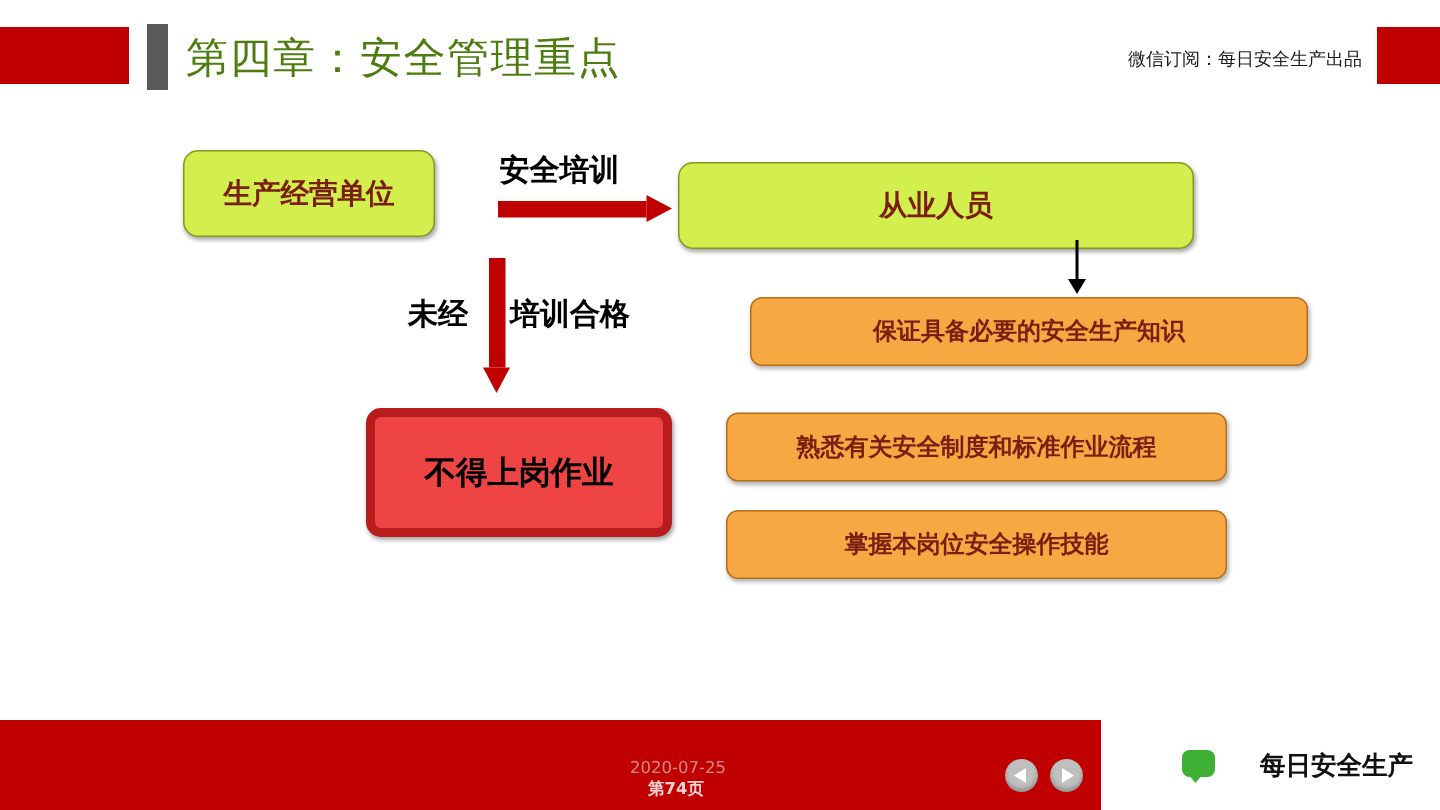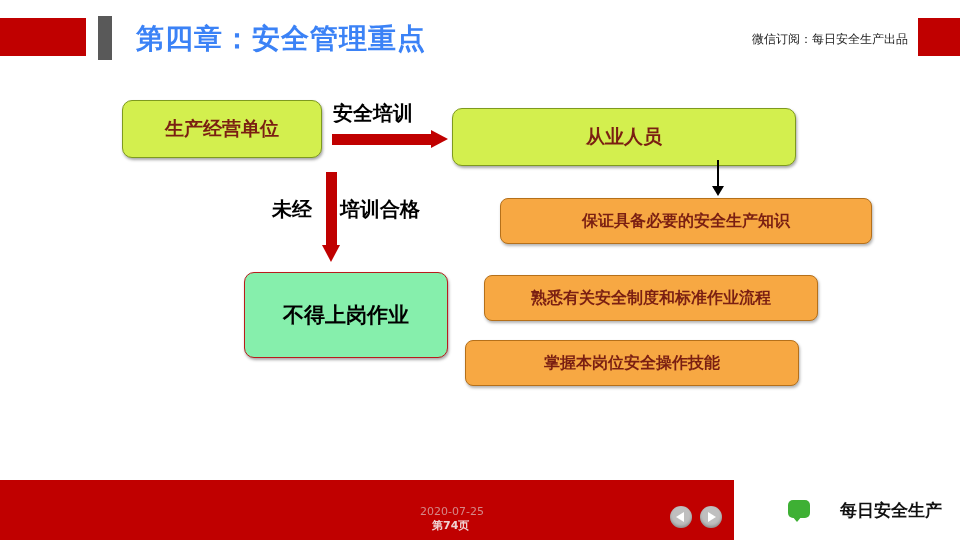--- a/index.html
+++ b/index.html
@@ -32,25 +32,25 @@
     background: #c00000;
   }
   .hdr-gray-bar {
     position: absolute;
     left: 98px; top: 16px;
     width: 14px; height: 44px;
     background: #595959;
   }
   .hdr-title {
     position: absolute;
-    left: 136px; top: 20px;
+    left: 124px; top: 20px;
     font-family: "DejaVu Sans", sans-serif;
     font-size: 28px;
-    font-weight: bold;
-    color: #3b82f6;
+    font-weight: normal;
+    color: #4d7c0f;
     letter-spacing: 1px;
     white-space: nowrap;
   }
   .hdr-sub {
     position: absolute;
     right: 52px; top: 31px;
     font-family: "DejaVu Sans", sans-serif;
     font-size: 12px;
     color: #1a1a1a;
     white-space: nowrap;
@@ -69,22 +69,22 @@
     border-radius: 10px;
   }
   .box-green {
     background: #d3ef4e;
     border: 1px solid #7e9a1f;
     color: #7a1f12;
     font-size: 19px;
     box-shadow: 1px 2px 3px rgba(0,0,0,0.35);
   }
   .box-blue {
-    background: #86efac;
-    border: 1px solid #b91c1c;
+    background: #ef4444;
+    border: 6px solid #b91c1c;
     color: #000000;
     font-size: 21px;
     box-shadow: 1px 2px 3px rgba(0,0,0,0.35);
   }
   .box-orange {
     background: #f7a843;
     border: 1px solid #b5701a;
     color: #7a1f12;
     font-size: 16px;
     border-radius: 8px;
@@ -248,21 +248,21 @@
 <body>
 
 <div id="slide">
 
   <div class="hdr-red-left"></div>
   <div class="hdr-red-right"></div>
   <div class="hdr-gray-bar"></div>
   <div class="hdr-title">第四章：安全管理重点</div>
   <div class="hdr-sub">微信订阅：每日安全生产出品</div>
 
-  <div class="box box-green" style="left:122px; top:100px; width:200px; height:58px;">
+  <div class="box box-green" style="left:122px; top:100px; width:168px; height:58px;">
     <span>生产经营单位</span>
   </div>
 
   <div class="box box-green" style="left:452px; top:108px; width:344px; height:58px;">
     <span>从业人员</span>
   </div>
 
   <div class="lbl" style="left:333px; top:100px; font-size:20px;">安全培训</div>
 
   <div class="arrow-red-h" style="left:332px; top:130px; width:116px;">
@@ -286,21 +286,21 @@
     <div class="shaft" style="height:27px;"></div>
     <div class="head" style="top:26px;"></div>
   </div>
 
   <div class="box box-orange" style="left:500px; top:198px; width:372px; height:46px;">
     <span>保证具备必要的安全生产知识</span>
   </div>
   <div class="box box-orange" style="left:484px; top:275px; width:334px; height:46px;">
     <span>熟悉有关安全制度和标准作业流程</span>
   </div>
-  <div class="box box-orange" style="left:465px; top:340px; width:334px; height:46px;">
+  <div class="box box-orange" style="left:484px; top:340px; width:334px; height:46px;">
     <span>掌握本岗位安全操作技能</span>
   </div>
 
   <div class="footer-black"></div>
   <div class="footer-band"></div>
   <div class="footer-white-block"></div>
   <div class="wechat-badge"></div>
   <div class="wechat-text">每日安全生产</div>
   <div class="wm-date">2020-07-25</div>
   <div class="page-num">第74页</div>

